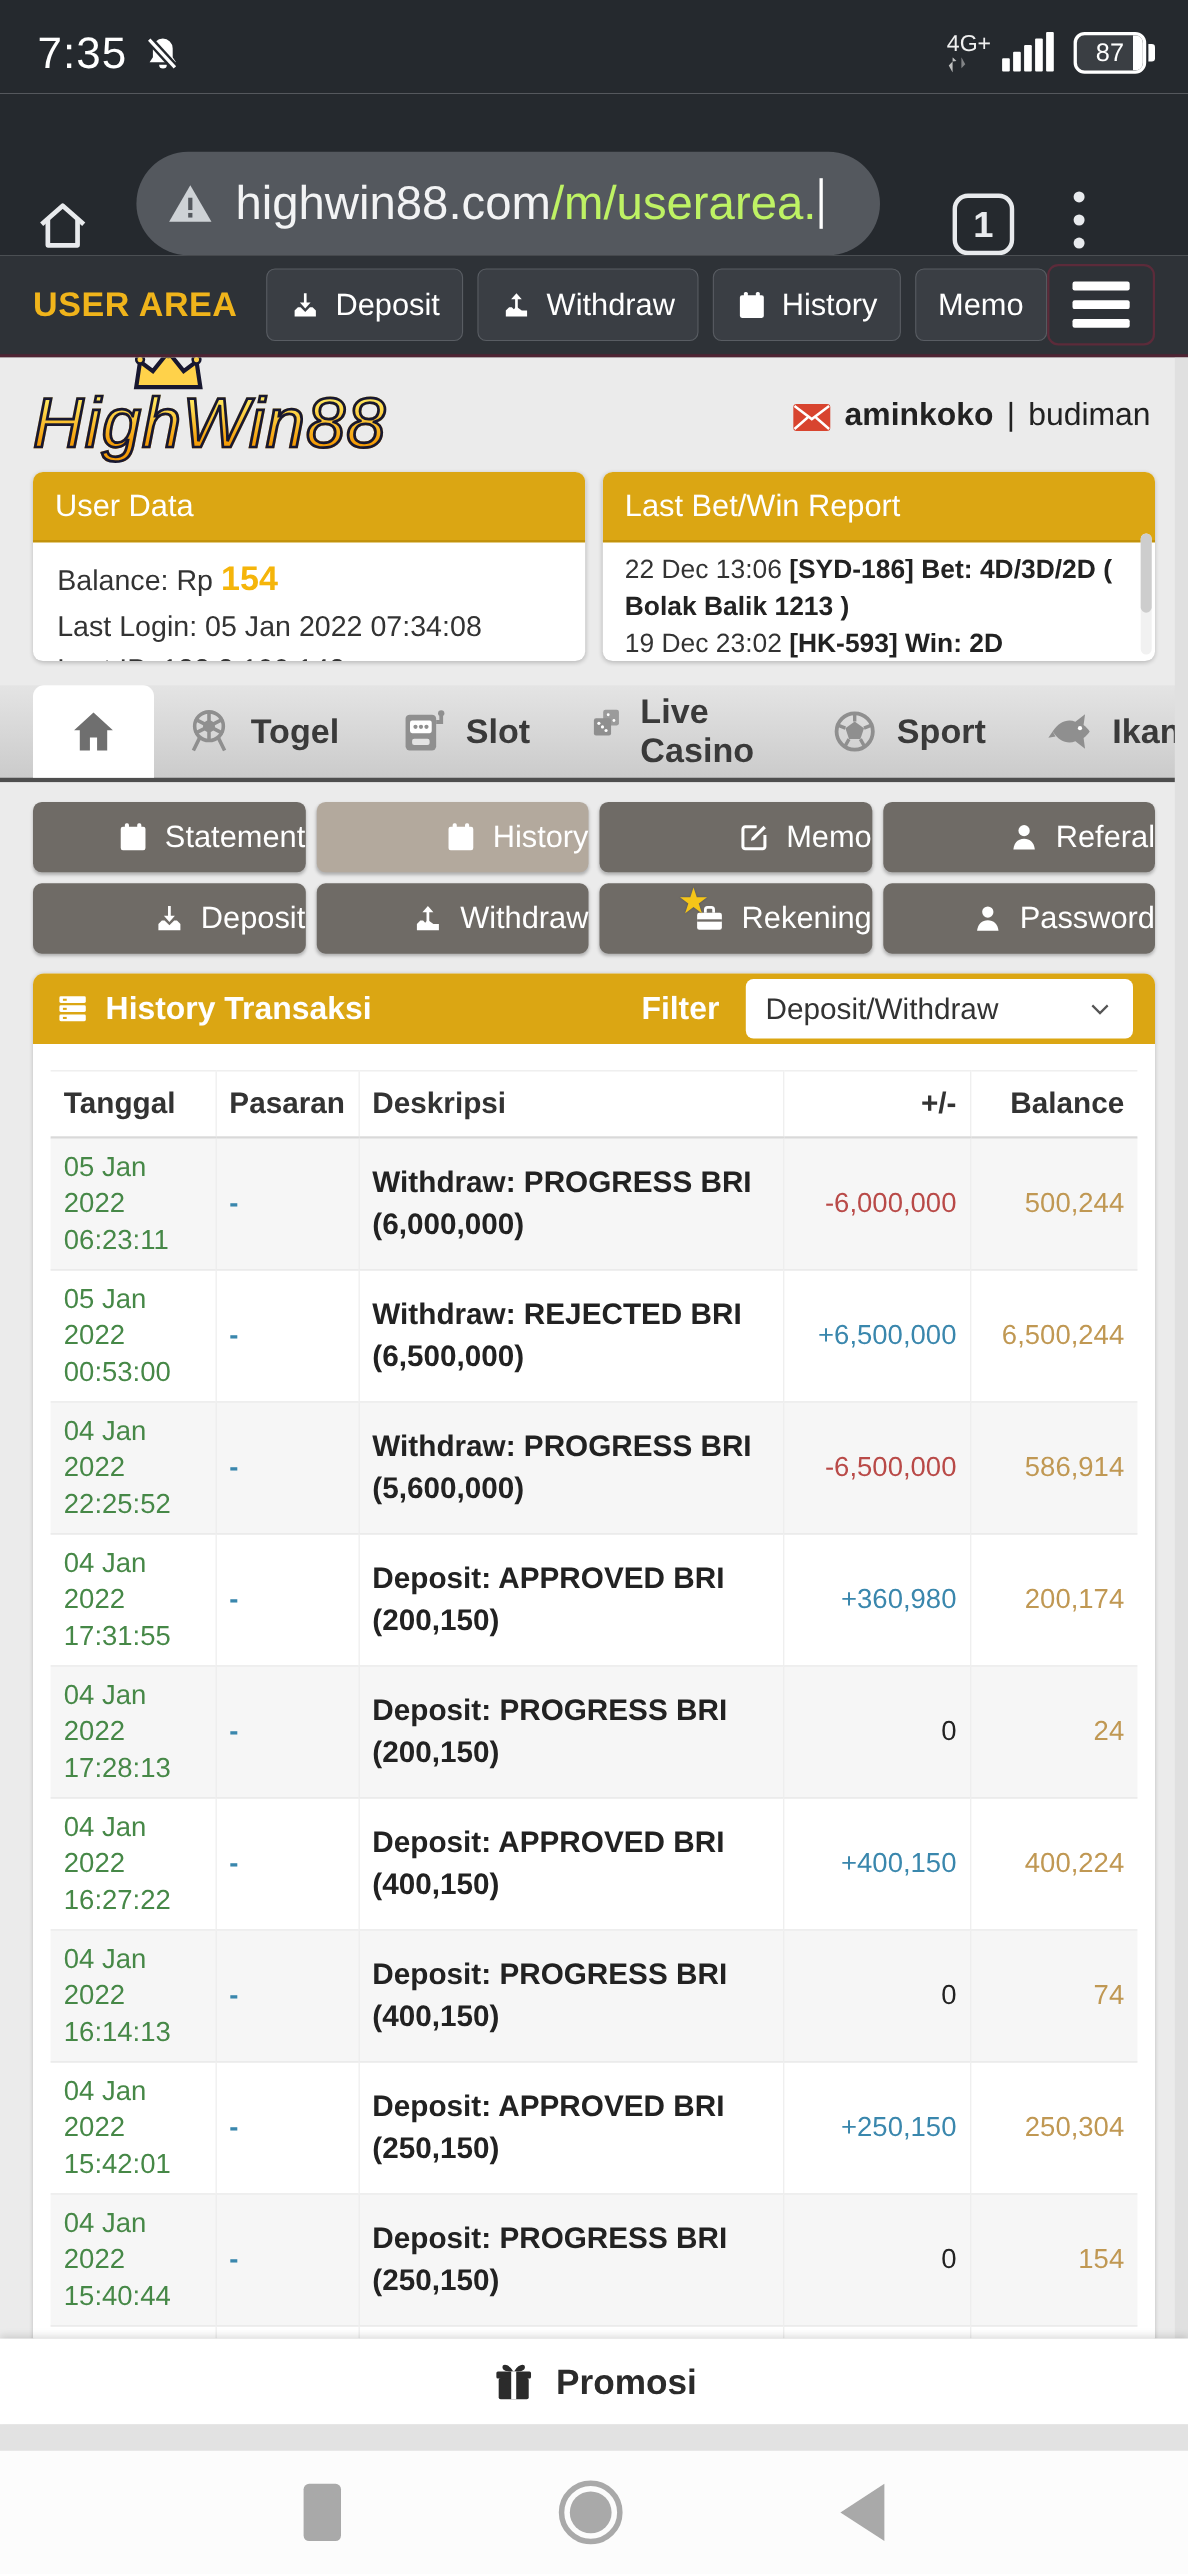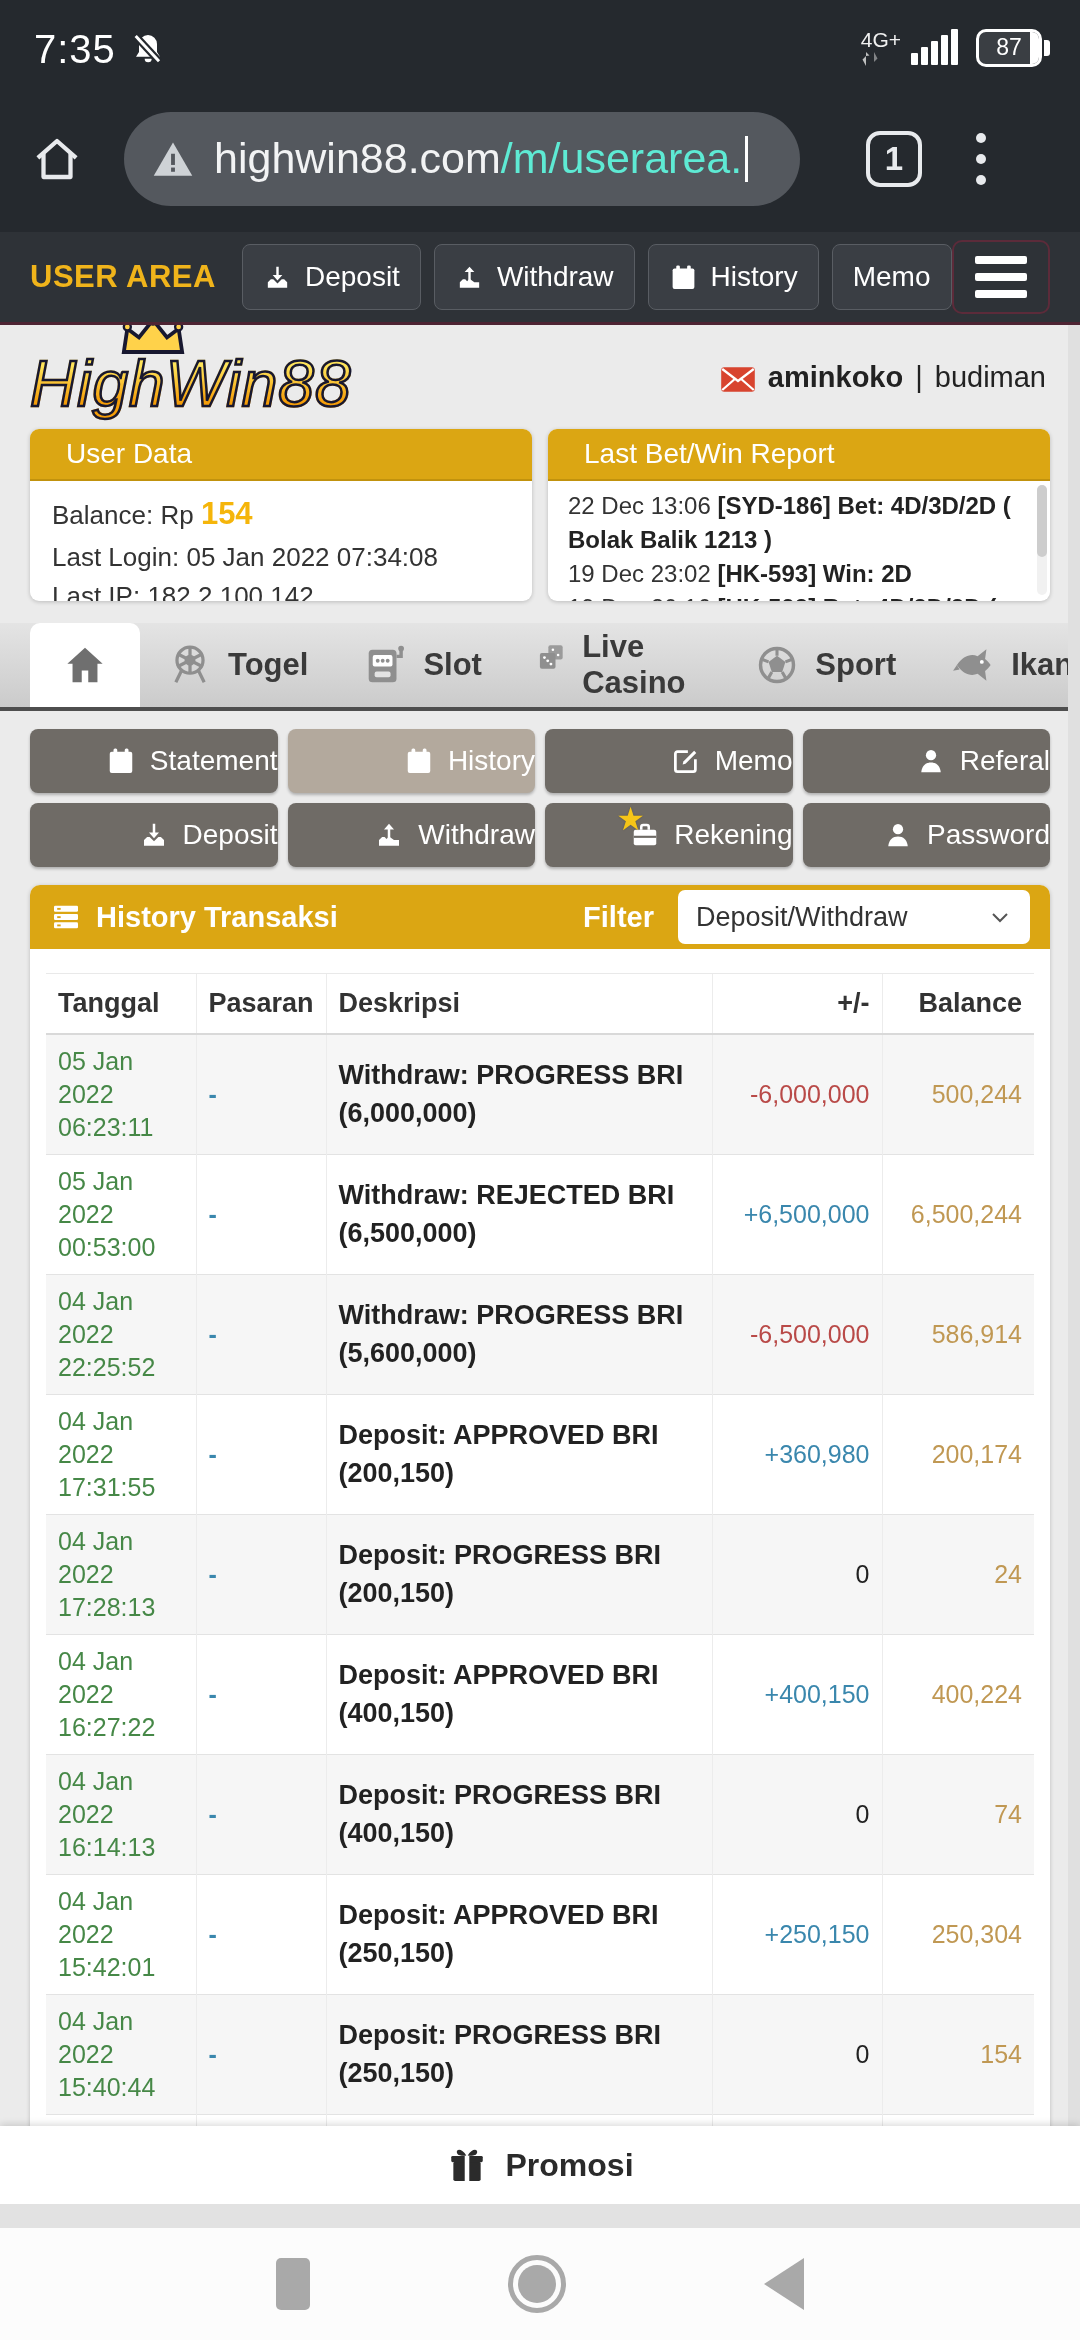--- a/index.html
+++ b/index.html
@@ -25,28 +25,28 @@
   .bars i{ display:block; width:7px; background:#fff; border-radius:1px; }
   .battery{ display:flex; align-items:center; margin-left:8px; }
   .batt-shell{ width:66px; height:38px; border:3px solid #fff; border-radius:10px;
     background:#3a3e43; display:flex; align-items:center; justify-content:center; position:relative; overflow:hidden;}
   .batt-shell span{ font-size:23px; color:#fff; position:relative; z-index:2;}
   .batt-fill{ position:absolute; right:0; top:0; bottom:0; width:9px; background:#fff; }
   .batt-nub{ width:6px; height:16px; background:#fff; border-radius:0 3px 3px 0; margin-left:2px; }
 
   
   .browser-bar{ position:absolute; top:85px; left:0; width:1080px; height:147px;
-    background:#25292e; display:flex; align-items:center; padding:0 30px; }
+    background:#25292e; display:flex; align-items:flex-end; padding:0 30px; }
   .b-home{ width:54px; height:54px; color:#e8eaed; }
   .url-pill{ width:676px; height:94px; margin-left:40px; background:#54585e;
     border-radius:48px; display:flex; align-items:center; padding:0 28px; overflow:hidden; }
   .warn-ico{ width:42px; height:42px; margin-right:20px; flex:0 0 auto; }
   .url-text{ font-size:43px; white-space:nowrap; display:flex; align-items:center; }
   .url-domain{ color:#f2f3f4; }
-  .url-path{ color:#5eead4; }
+  .url-path{ color:#bef264; }
   .caret{ width:3px; height:46px; background:#fff; margin-left:3px; }
   .tab-btn{ margin-left:66px; width:56px; height:56px; border:4px solid #e8eaed;
     border-radius:14px; color:#e8eaed; font-size:33px; font-weight:bold;
     display:flex; align-items:center; justify-content:center; }
   .menu-dots{ margin-left:48px; display:flex; flex-direction:column; gap:11px; padding:6px;}
   .menu-dots i{ width:10px; height:10px; border-radius:50%; background:#e8eaed; }
 
   
   .site-nav{ position:absolute; top:232px; left:0; width:1080px; height:93px;
     background:#2e3237; border-bottom:3px solid #4e2433;
@@ -73,22 +73,22 @@
     -webkit-background-clip:text; background-clip:text; color:transparent;
     -webkit-text-stroke:2.5px #181830; }
   .crown{ position:absolute; top:-16px; left:88px; width:70px; height:36px; }
   .account{ display:flex; align-items:flex-end; gap:12px; font-size:29px; color:#222; }
   .account .mail{ width:36px; height:28px; }
   .acct-bold{ font-weight:bold; }
 
   .panels{ display:flex; gap:16px; padding:12px 30px 0; }
   .panel{ width:507px; height:172px; background:#fff; border-radius:9px;
     box-shadow:0 1px 4px rgba(0,0,0,.2); overflow:hidden; position:relative; }
-  .panel-head{ height:52px; background:#dba613; border-bottom:2px solid #c1920d;
-    color:#fff; font-size:28px; display:flex; align-items:center; padding:0 36px; }
+  .panel-head{ height:64px; background:#dba613; border-bottom:2px solid #c1920d;
+    color:#fff; font-size:28px; display:flex; align-items:center; padding:0 20px; }
   .panel-body{ padding:10px 22px; font-size:26px; color:#333; line-height:1.5; }
   .balance-val{ color:#f5b50a; font-weight:bold; font-size:31px; }
   .report-body{ padding:8px 34px 8px 20px; font-size:24px; color:#333; line-height:1.42; }
   .report-line b{ color:#222; }
   .mini-track{ position:absolute; right:3px; top:56px; bottom:6px; width:10px;
     background:#f1f1f1; border-radius:5px; }
   .mini-thumb{ position:absolute; top:0; left:0; width:10px; height:72px;
     background:#cdcdcd; border-radius:5px; }
 
   

